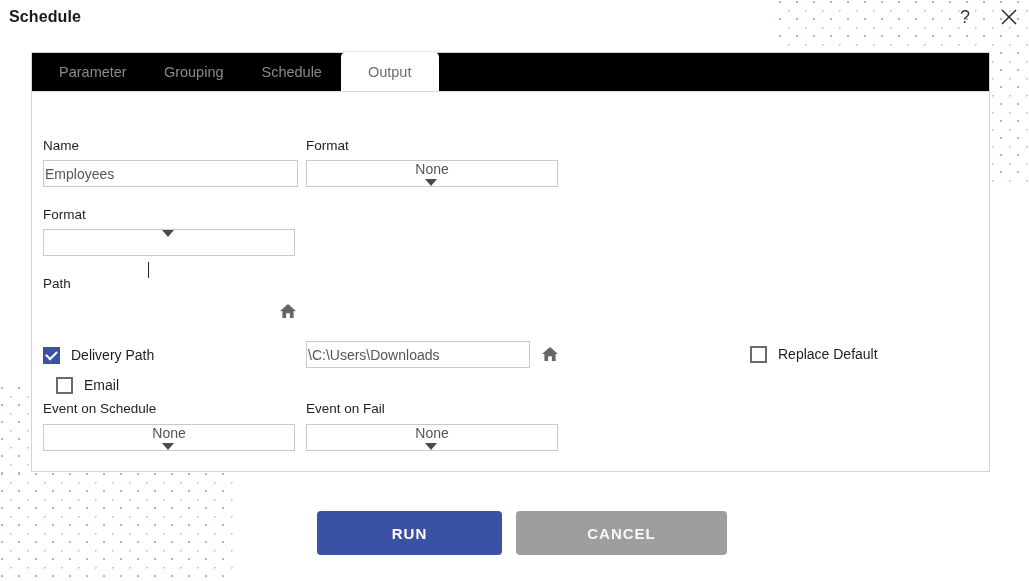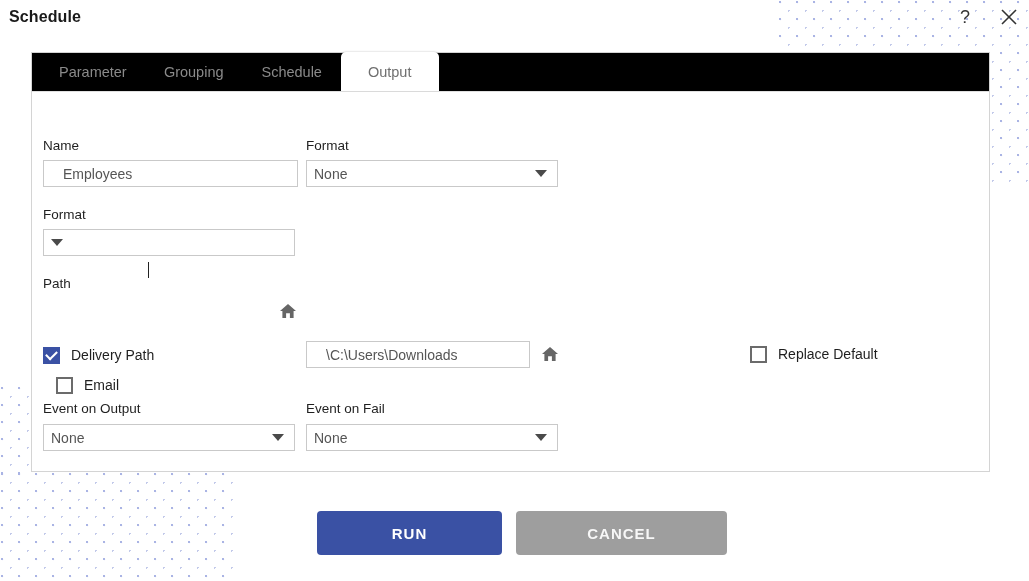--- a/index.html
+++ b/index.html
@@ -139,39 +139,40 @@
     color: #1f1f1f;
   }
   .text-input {
     position: absolute;
     box-sizing: border-box;
     height: 27px;
     border: 1px solid #c9c9c9;
     background: #fff;
     font-size: 14px;
     color: #555;
-    padding: 0 19px;
+    padding: 0 1px;
     font-family: "Liberation Sans", sans-serif;
     outline: none;
   }
   .text-input.focused {
     border: 1px solid #9aa6c9;
   }
   .select-box {
     position: absolute;
     box-sizing: border-box;
     height: 27px;
     border: 1px solid #c9c9c9;
     background: #fff;
     font-size: 14px;
     color: #555;
     display: flex;
     align-items: center;
     padding: 0 7px;
     cursor: pointer;
+    flex-direction: column;
   }
   .select-box .val { flex: 1; }
   .caret {
     width: 0; height: 0;
     border-left: 6px solid transparent;
     border-right: 6px solid transparent;
     border-top: 7px solid #4a4a4a;
     margin-right: 3px;
   }
   .home-icon {
@@ -327,21 +328,21 @@
     <div class="cb-row" style="left:718px; top:254px;">
       <span class="checkbox"></span>
       <span class="cb-label">Replace Default</span>
     </div>
 
     <div class="cb-row" style="left:11px; top:285px;padding-left:13px;">
       <span class="checkbox"></span>
       <span class="cb-label">Email</span>
     </div>
 
-    <div class="field-label" style="left:11px; top:309px;">Event on Output</div>
+    <div class="field-label" style="left:11px; top:309px;">Event on Schedule</div>
     <div class="select-box" style="left:11px; top:332px; width:252px;">
       <span class="val">None</span>
       <span class="caret"></span>
     </div>
 
     <div class="field-label" style="left:274px; top:309px;">Event on Fail</div>
     <div class="select-box" style="left:274px; top:332px; width:252px;">
       <span class="val">None</span>
       <span class="caret"></span>
     </div>

